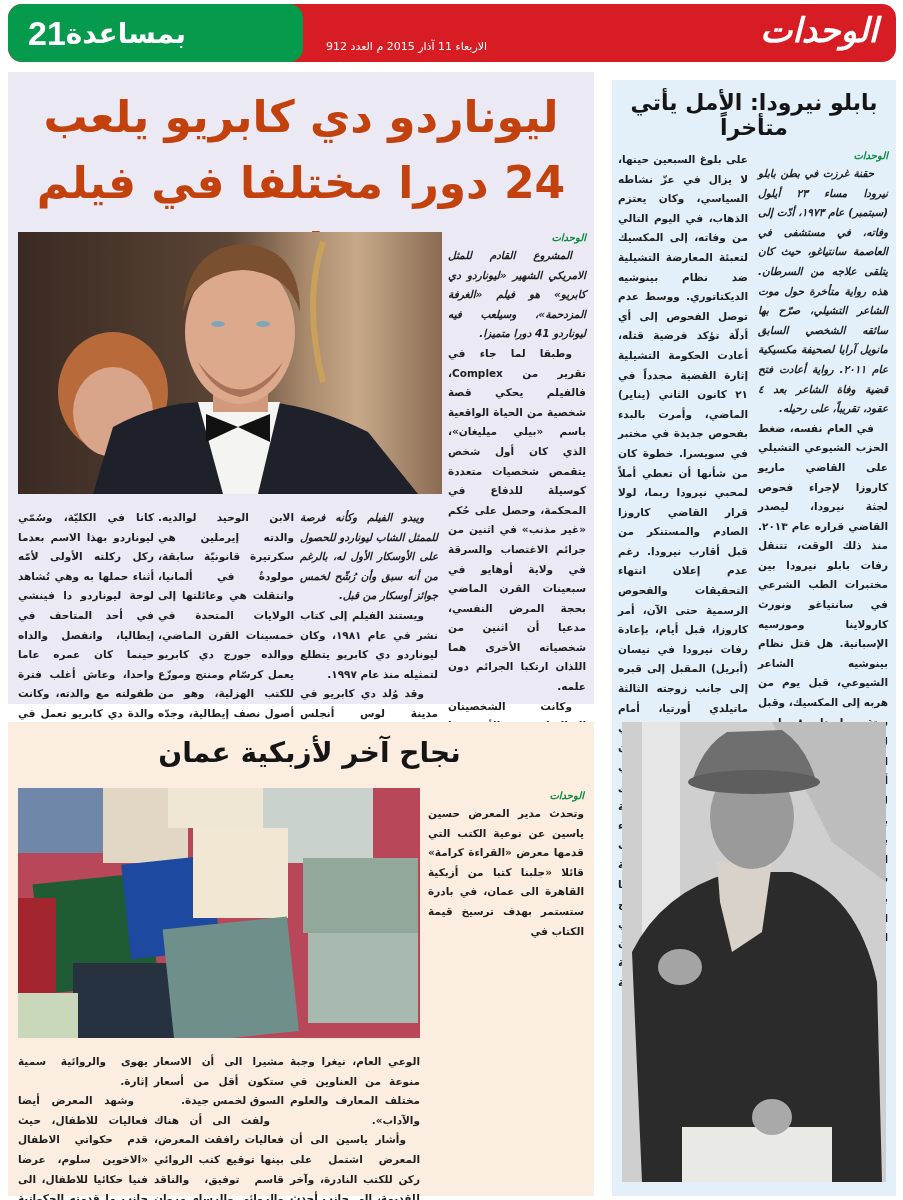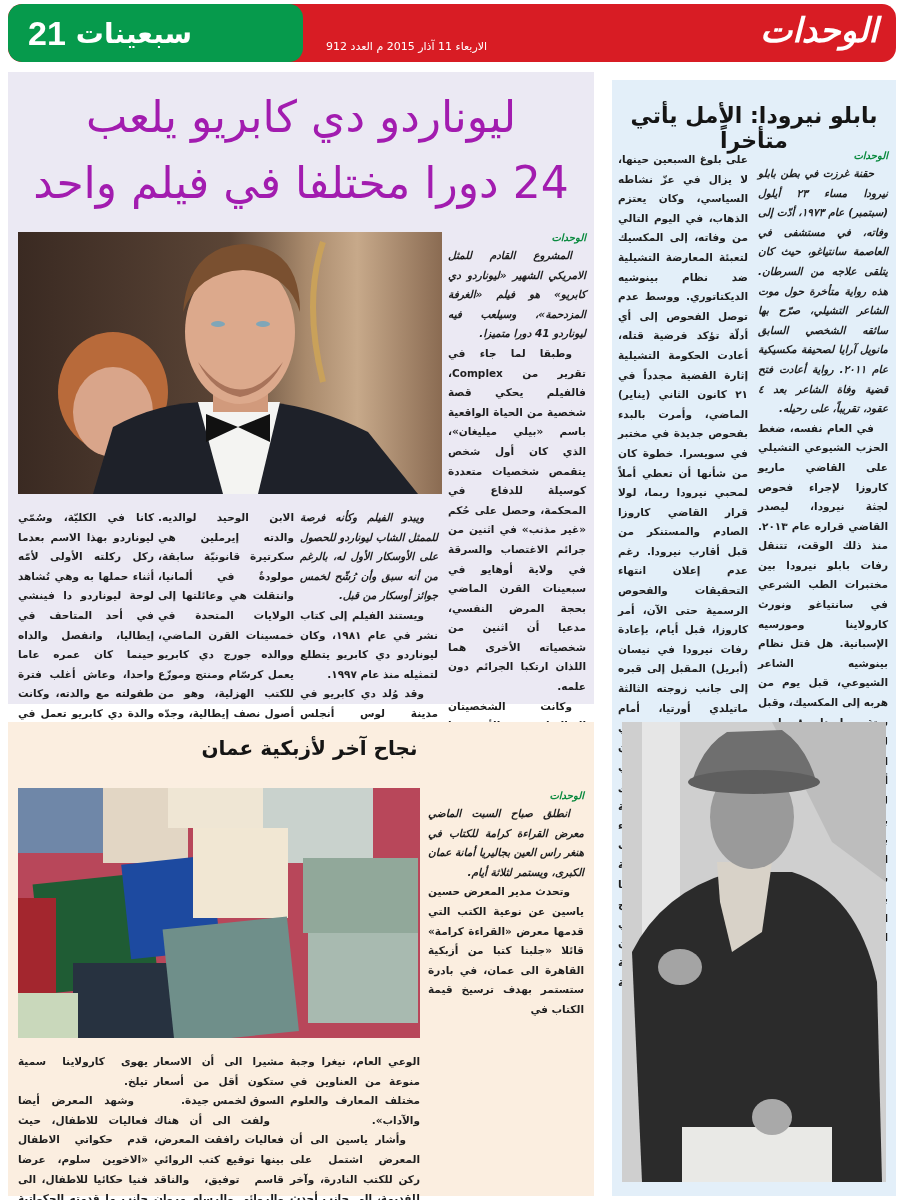--- a/index.html
+++ b/index.html
@@ -2,62 +2,62 @@
 <html lang="ar" dir="rtl"><head>
 <meta charset="utf-8">
 <style>
   * { box-sizing: border-box; margin: 0; padding: 0; }
   html, body { width: 903px; height: 1200px; background: #ffffff; overflow: hidden; }
   body { position: relative; font-family: "DejaVu Sans", sans-serif; color: #1a1a1a; }
 
   
   .masthead { position: absolute; left: 8px; top: 4px; width: 888px; height: 58px; border-radius: 14px; overflow: hidden; background: #d81c24; direction: ltr; }
   .masthead .green { position: absolute; left: 0; top: 0; width: 295px; height: 58px; background: #069a4c; border-radius: 14px; }
-  .masthead .section-title { position: absolute; left: 20px; top: 8px; height: 42px; display: flex; align-items: center; gap: 10px; color: #fff; font-weight: bold; direction: ltr; }
+  .masthead .section-title { position: absolute; left: 20px; top: 8px; height: 42px; display: flex; align-items: center; gap: 0; color: #fff; font-weight: bold; direction: ltr; }
   .masthead .page-num { font-family: "Liberation Sans", sans-serif; font-size: 34px; font-weight: bold; }
   .masthead .section-name { font-size: 28px; font-weight: bold; direction: rtl; }
   .masthead .issue-line { position: absolute; left: 318px; top: 36px; font-size: 11px; color: #fff; direction: rtl; }
   .masthead .logo { position: absolute; right: 18px; top: 6px; font-size: 34px; font-weight: bold; font-style: italic; color: #fff; direction: rtl; letter-spacing: -1px; }
 
   
   .art-dicaprio { position: absolute; left: 8px; top: 72px; width: 586px; height: 632px; background: #ebe9f3; }
-  .art-dicaprio .headline { position: absolute; left: 0; right: 0; top: 12px; text-align: center; font-size: 44px; line-height: 66px; font-weight: normal; color: #a21caf; direction: rtl; }
+  .art-dicaprio .headline { position: absolute; left: 0; right: 0; top: 12px; text-align: center; font-size: 44px; line-height: 66px; font-weight: bold; color: #c2410c; direction: rtl; }
   .art-dicaprio .photo { position: absolute; left: 10px; top: 160px; width: 424px; height: 262px; overflow: hidden;
       background: linear-gradient(90deg, #3a2a22 0%, #4a372c 25%, #5b4536 50%, #a98a6c 68%, #c7a98a 80%, #8a6b52 100%); }
   .art-dicaprio .col-lead { position: absolute; left: 440px; top: 160px; width: 138px; }
   .art-dicaprio .col-bottom { position: absolute; top: 436px; }
 
   
   .art-neruda { position: absolute; left: 612px; top: 80px; width: 284px; height: 1116px; background: #e3eff9; }
-  .art-neruda .headline { position: absolute; left: 0; right: 0; top: 10px; text-align: center; font-size: 22px; font-weight: bold; color: #151515; margin-top: 13px; }
+  .art-neruda .headline { position: absolute; left: 0; right: 0; top: 10px; text-align: center; font-size: 22px; font-weight: bold; color: #151515; }
   .art-neruda .col { position: absolute; top: 70px; width: 130px; }
   .art-neruda .photo { position: absolute; left: 10px; top: 642px; width: 264px; height: 460px; overflow: hidden;
       background: linear-gradient(180deg, #d9d9d9 0%, #a8a8a8 30%, #4a4a4a 55%, #2d2d2d 100%); }
 
   
   .art-books { position: absolute; left: 8px; top: 722px; width: 586px; height: 474px; background: #fbeee0; }
-  .art-books .headline { position: absolute; left: 17px; right: 0; top: 14px; text-align: center; font-size: 20px; font-weight: bold; color: #151515; }
+  .art-books .headline { position: absolute; left: 17px; right: 0; top: 14px; text-align: center; font-size: 28px; font-weight: bold; color: #151515; }
   .art-books .photo { position: absolute; left: 10px; top: 66px; width: 402px; height: 250px; overflow: hidden; background: #b14a5a; }
   .art-books .col-lead { position: absolute; left: 420px; top: 68px; width: 156px; }
   .art-books .col-bottom { position: absolute; top: 330px; width: 130px; }
 
   
   .byline { font-size: 10px; font-weight: bold; font-style: italic; color: #0a8a3f; margin-bottom: 3px; }
   .body-text p { font-size: 10.5px; line-height: 19.6px; text-align: justify; text-align-last: right; color: #1e1e1e; font-weight: bold; }
   .body-text p + p { text-indent: 14px; }
   .body-text p.indent { text-indent: 14px; font-style: italic; }
 </style>
 </head>
 <body>
 
 <header class="masthead">
   <div class="green"></div>
   <div class="section-title">
     <span class="page-num">21</span>
-    <span class="section-name">سبعينات</span>
+    <span class="section-name">بمساعدة</span>
   </div>
   <div class="issue-line">الاربعاء 11 آذار 2015 م العدد 912</div>
   <div class="logo">الوحدات</div>
 </header>
 
 <article class="art-dicaprio">
   <h1 class="headline">
     <span>ليوناردو دي كابريو يلعب</span><br>
     <span>24 دورا مختلفا في فيلم واحد</span>
   </h1>
@@ -162,29 +162,28 @@
       <rect x="0" y="110" width="38" height="115" fill="#a3262e"></rect>
       <rect x="55" y="175" width="115" height="75" fill="#273240"></rect>
       <rect x="150" y="135" width="125" height="115" fill="#6f8f8a" transform="rotate(-6 210 190)"></rect>
       <rect x="290" y="145" width="110" height="90" fill="#a8bab0"></rect>
       <rect x="0" y="205" width="60" height="45" fill="#c9d8bb"></rect>
     </svg>
   </figure>
 
   <div class="col-lead body-text">
     <div class="byline">الوحدات</div>
-    <p class="indent">انطلق صباح السبت الماضي معرض القراءة كرامة للكتاب في هنغر راس العين بجاليريا أمانة عمان الكبرى، ويستمر لثلاثة أيام.</p>
     <p>وتحدث مدير المعرض حسين ياسين عن نوعية الكتب التي قدمها معرض «القراءة كرامة» قائلا «جلبنا كتبا من أزبكية القاهرة الى عمان، في بادرة ستستمر بهدف ترسيخ قيمة الكتاب في</p>
   </div>
 
   <div class="col-bottom body-text" style="left:282px;">
     <p>الوعي العام، نيغرا وجبة منوعة من العناوين في مختلف المعارف والعلوم والآداب».</p>
     <p>وأشار ياسين الى أن المعرض اشتمل على ركن للكتب النادرة، وآخر للقديمة، الى جانب أحدث العناوين العربية والانجليزية،</p>
   </div>
   <div class="col-bottom body-text" style="left:146px;">
     <p>مشيرا الى أن الاسعار ستكون أقل من أسعار السوق لخمس جيدة.</p>
     <p>ولفت الى أن هناك فعاليات رافقت المعرض، بينها توقيع كتب الروائي قاسم توفيق، والناقد والروائي والرسام مروان العلان، وايمن العتوم والشاعر أحمد</p>
   </div>
   <div class="col-bottom body-text" style="left:10px;">
-    <p>يهوى كارولاينا سمية تيلخ.</p>
+    <p>يهوى والروائية سمية إثارة.</p>
     <p>وشهد المعرض أيضا فعاليات للاطفال، حيث قدم حكواتي الاطفال «الاخوين سلوم، عرضا فنيا حكائيا للاطفال، الى جانب ما قدمته الحكواتية ريم الجعبري من عرض لمسرح الدمى.</p>
   </div>
 </article>
 
 </body></html>

